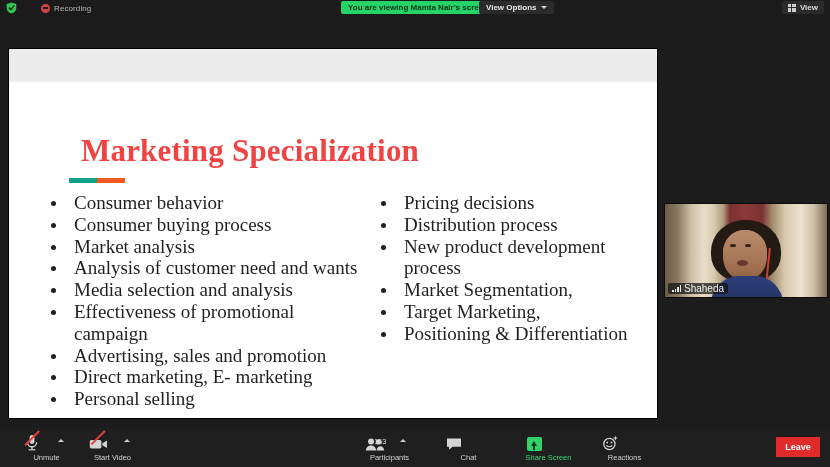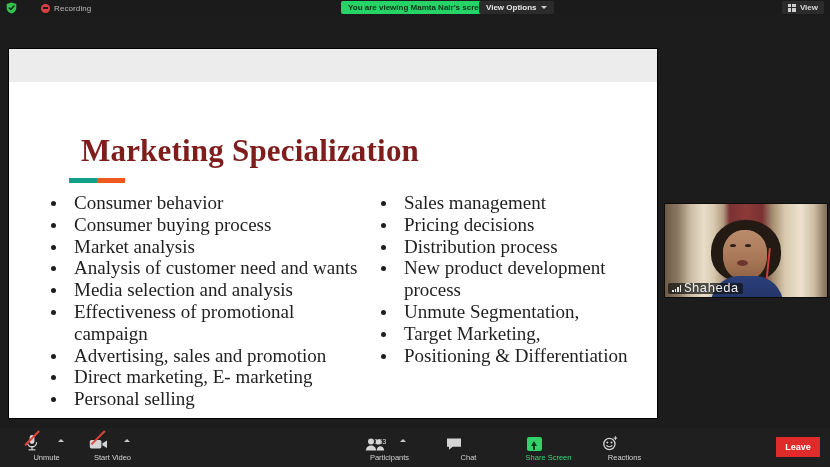--- a/index.html
+++ b/index.html
@@ -45,21 +45,21 @@
   .stage{position:absolute;left:0;top:16px;width:830px;height:412px;background:#1c1c1c;}
   .slide{
     position:absolute;left:9px;top:33px;width:648px;height:369px;background:#ffffff;
     box-shadow:0 0 0 1px #000;
   }
   .slide-topband{position:absolute;left:0;top:0;width:100%;height:33px;background:#ececec;}
   .slide-body{position:absolute;left:0;top:33px;width:100%;height:336px;}
 
   .slide-title{
     position:absolute;left:72px;top:51px;
-    font-family:"Liberation Serif", serif;font-weight:bold;font-size:31px;color:#7f1d1d;
+    font-family:"Liberation Serif", serif;font-weight:bold;font-size:31px;color:#ef4444;
     letter-spacing:.2px;white-space:nowrap;
   }
   .accent-bar{position:absolute;left:60px;top:96px;width:56px;height:5px;display:flex;}
   .accent-bar .a1{flex:1;background:#12a08a;}
   .accent-bar .a2{flex:1;background:#f05a22;}
 
   .cols{position:absolute;left:0;top:110px;width:100%;display:flex;}
   .col{font-family:"Liberation Serif", serif;color:#1f1f1f;}
   .col-left{width:355px;padding-left:35px;box-sizing:border-box;}
   .col-right{width:280px;padding-left:10px;box-sizing:border-box;}
@@ -103,21 +103,21 @@
   }
   .earphone{position:absolute;left:69px;top:30px;width:2px;height:55px;background:#c8413c;transform:rotate(6deg);}
   .thumb-label{
     position:absolute;left:3px;bottom:3px;height:11px;display:flex;align-items:center;gap:3px;
     background:rgba(20,20,20,.72);border-radius:2px;padding:0 4px;
   }
   .sig{display:flex;align-items:flex-end;gap:1px;height:7px;}
   .sig i{width:1.5px;background:#e8e8e8;display:block;}
   .sig i:nth-child(1){height:2px;} .sig i:nth-child(2){height:3.5px;}
   .sig i:nth-child(3){height:5px;} .sig i:nth-child(4){height:7px;}
-  .thumb-name{color:#f0f0f0;font-size:13px;white-space:nowrap;font-family:Liberation Mono, monospace;}
+  .thumb-name{color:#f0f0f0;font-size:10px;white-space:nowrap;}
 
   
   .toolbar{position:absolute;left:0;bottom:0;width:830px;height:39px;background:#1f1f1f;}
   .tb-group{position:absolute;top:0;height:39px;display:flex;}
   .ctrl{
     position:relative;display:flex;flex-direction:column;align-items:center;justify-content:center;
     width:52px;height:39px;color:#cfcfcf;
   }
   .ctrl .ico{height:17px;display:flex;align-items:flex-end;justify-content:center;margin-bottom:2px;}
   .ctrl .lbl{font-size:7.5px;color:#d2d2d2;white-space:nowrap;padding-left:29px;}
@@ -194,25 +194,24 @@
               <li>Analysis of customer need and wants</li>
               <li>Media selection and analysis</li>
               <li>Effectiveness of promotional campaign</li>
               <li>Advertising, sales and promotion</li>
               <li>Direct marketing, E- marketing</li>
               <li>Personal selling</li>
             </ul>
           </div>
           <div class="col col-right">
             <ul class="bl">
-              <li>Sales management</li>
               <li>Pricing decisions</li>
               <li>Distribution process</li>
               <li>New product development process</li>
-              <li>Unmute Segmentation,</li>
+              <li>Market Segmentation,</li>
               <li>Target Marketing,</li>
               <li>Positioning &amp; Differentiation</li>
             </ul>
           </div>
         </div>
 
       </div>
     </div>
 
     <div class="thumb">

